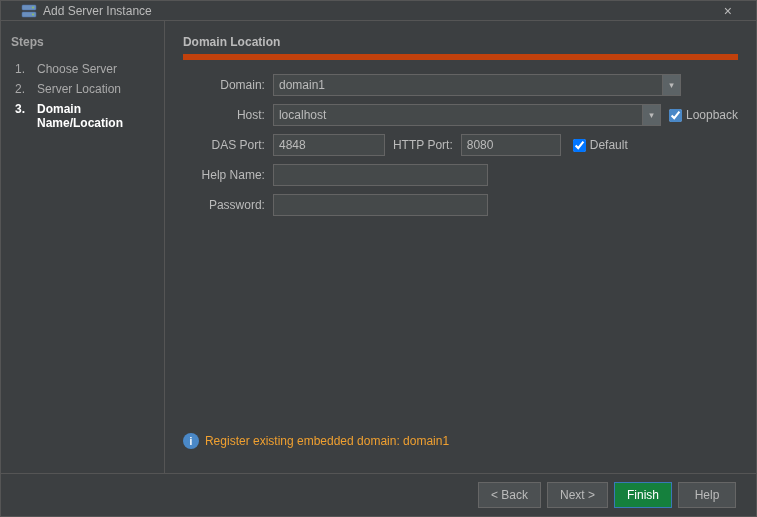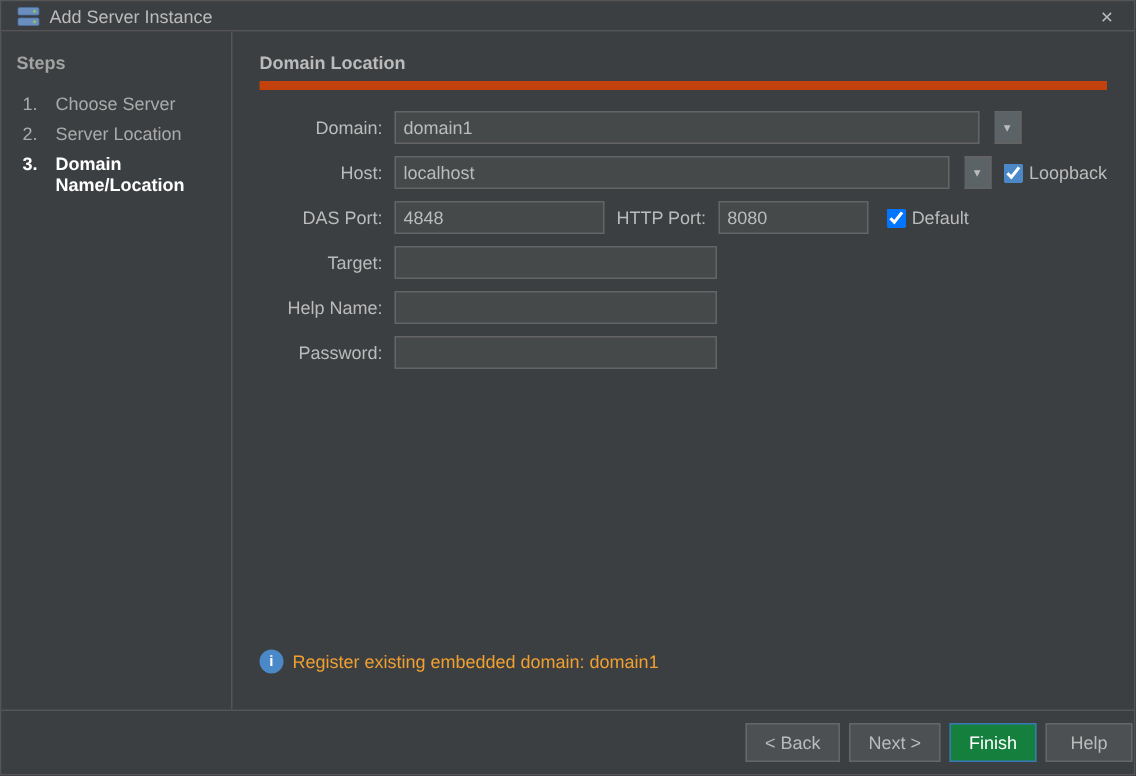--- a/index.html
+++ b/index.html
@@ -19,21 +19,21 @@
       width: 757px;
       height: 517px;
       background: #3c3f41;
       border: 1px solid #555;
       display: flex;
       flex-direction: column;
     }
     .titlebar {
       background: #3c3f41;
       border-bottom: 1px solid #555;
-      padding: 6px 10px;
+      padding: 6px 20px;
       display: flex;
       align-items: center;
       justify-content: space-between;
       height: 20px;
     }
     .titlebar-left {
       display: flex;
       align-items: center;
       gap: 6px;
     }
@@ -124,21 +124,20 @@
       height: 22px;
       outline: none;
     }
     .input-domain {
       width: 390px;
     }
     .select-with-arrow {
       display: flex;
       align-items: flex-start;
       position: relative;
-      gap: 10px;
     }
     .select-arrow {
       background: #5c6366;
       border: 1px solid #646464;
       border-left: none;
       height: 22px;
       width: 18px;
       display: flex;
       align-items: center;
       justify-content: center;
@@ -168,21 +167,21 @@
       gap: 8px;
     }
     .das-label {
       width: 82px;
       text-align: right;
       color: #bbbbbb;
       font-size: 12px;
       flex-shrink: 0;
     }
     .input-das {
-      width: 140px;
+      width: 112px;
     }
     .http-label {
       color: #bbbbbb;
       font-size: 12px;
     }
     .input-http {
       width: 100px;
     }
     .default-label {
       display: flex;
@@ -216,21 +215,21 @@
       flex-shrink: 0;
     }
     .info-text {
       color: #f0a030;
       font-size: 12px;
     }
     .footer {
       display: flex;
       justify-content: flex-end;
       align-items: center;
-      padding: 8px 1px;
+      padding: 8px 20px;
       border-top: 1px solid #555;
       gap: 6px;
       background: #3c3f41;
     }
     .btn {
       background: #4c5052;
       border: 1px solid #666;
       color: #bbbbbb;
       font-size: 12px;
       padding: 4px 12px;
@@ -315,26 +314,20 @@
           </label>
           <input type="text" class="form-input input-das" value="4848" style="">
           <span class="http-label">HTTP Port:</span>
           <input type="text" class="form-input input-http" value="8080" style="">
           <label class="default-label">
             <input type="checkbox" checked="" style="">
             <span>Default</span>
           </label>
         </div>
 
-        <div class="form-row">
-          <label class="form-label">
-            <span>Target:</span>
-          </label>
-          <input type="text" class="form-input input-target" style="">
-        </div>
 
         <div class="form-row">
           <label class="form-label">
             <span>Help Name:</span>
           </label>
           <input type="text" class="form-input input-username" style="">
         </div>
 
         <div class="form-row">
           <label class="form-label">

